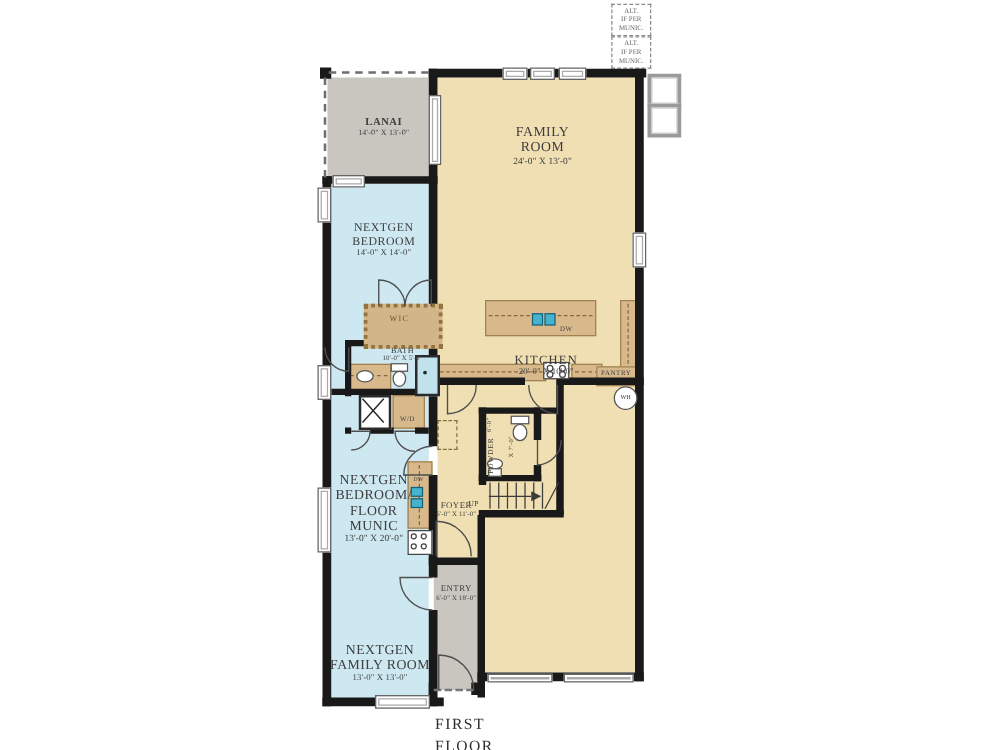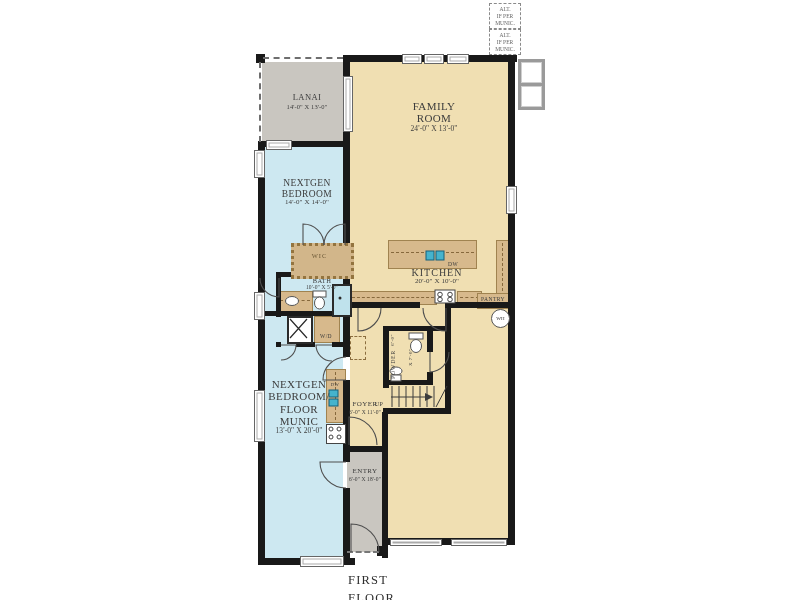--- a/index.html
+++ b/index.html
@@ -166,21 +166,21 @@
         <ellipse cx="416" cy="346" rx="5.5" ry="6.5"></ellipse>
     </g>
     <g stroke="#555" stroke-width="1" fill="#fff">
       <ellipse cx="396" cy="371" rx="6" ry="4"></ellipse>
         <rect x="391" y="375" width="10" height="6"></rect>
     </g>
     <circle cx="340" cy="298" r="1.5" fill="#2a2a2a"></circle>
   </svg>
 
   <div class="rl" style="left:267px;top:93px;width:80px;">
-    <span class="nm" style="font-size:8.5px;">LANAI</span>
+    <span class="nm" style="font-size:8.5px;font-weight:bold;">LANAI</span>
     <span class="dm" style="font-size:6.5px;">14'-0" X 13'-0"</span>
   </div>
 
   <div class="rl" style="left:399px;top:100px;width:70px;">
     <span class="nm" style="font-size:11px;">FAMILY ROOM</span>
     <span class="dm" style="font-size:7.5px;">24'-0" X 13'-0"</span>
   </div>
 
 
   <div class="rl" style="left:267px;top:178px;width:80px;">
@@ -190,21 +190,21 @@
 
   <div class="rl" style="left:291px;top:252px;width:57px;z-index:61;">
     <span class="nm" style="font-size:6.5px;color:#6b5836;letter-spacing:1px;">WIC</span>
   </div>
 
   <div class="rl" style="left:292px;top:277px;width:60px;z-index:61;">
     <span class="nm" style="font-size:6.5px;">BATH</span>
     <span class="dm" style="font-size:5.5px;">10'-0" X 5'-0"</span>
   </div>
 
-  <div class="rl" style="left:387px;top:267px;width:100px;">
+  <div class="rl" style="left:387px;top:283px;width:100px;">
     <span class="nm" style="font-size:10px;letter-spacing:1px;">KITCHEN</span>
     <span class="dm" style="font-size:7px;">20'-0" X 10'-0"</span>
   </div>
 
   <div class="rl" style="left:477px;top:296px;width:32px;z-index:61;">
     <span class="nm" style="font-size:5.5px;letter-spacing:.5px;">PANTRY</span>
   </div>
 
   <div class="rl" style="left:384px;top:332px;width:16px;height:50px;writing-mode:vertical-rl;transform:rotate(180deg);line-height:1.1;z-index:61;">
     <span style="font-size:6px;letter-spacing:.6px;">POWDER</span>
@@ -227,20 +227,24 @@
     <span class="nm" style="font-size:11px;">MUNIC</span>
     <span class="dm" style="font-size:7.5px;">13'-0" X 20'-0"</span>
   </div>
 
   <div class="rl" style="left:345px;top:468px;width:40px;z-index:61;">
     <span class="nm" style="font-size:7px;">ENTRY</span>
     <span class="dm" style="font-size:5.5px;">6'-0" X 18'-0"</span>
   </div>
 
 
+  <div class="rl" style="left:264px;top:514px;width:80px;">
+    <span class="nm" style="font-size:11px;">NEXTGEN FAMILY ROOM</span>
+    <span class="dm" style="font-size:7px;">13'-0" X 13'-0"</span>
+  </div>
 
   <div class="rl" style="left:445px;top:252px;width:16px;z-index:61;">
     <span style="font-size:5.5px;">DW</span>
   </div>
   <div class="rl" style="left:326px;top:372px;width:18px;z-index:61;">
     <span style="font-size:4.5px;">DW</span>
   </div>
   <div class="rl" style="left:314px;top:324px;width:24px;z-index:61;">
     <span style="font-size:5.5px;">W/D</span>
   </div>

